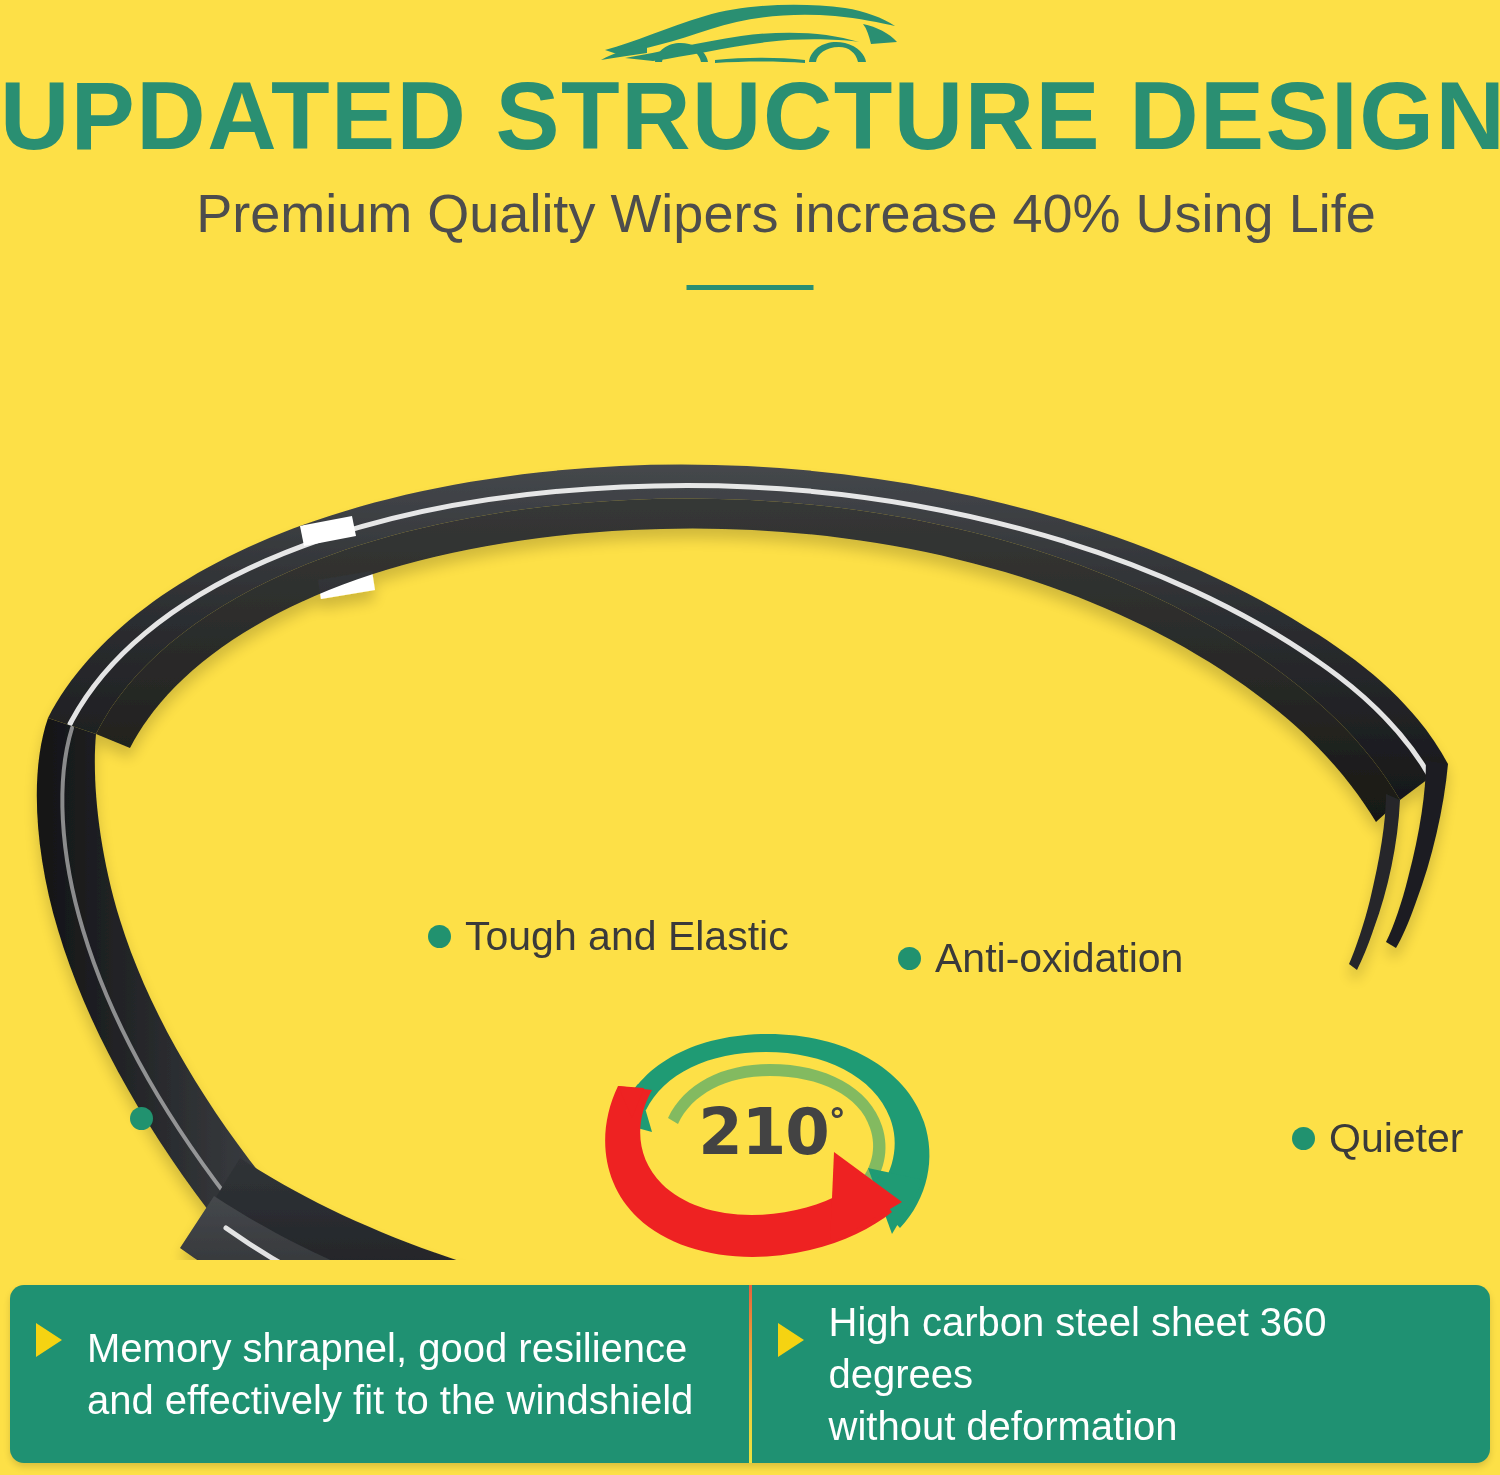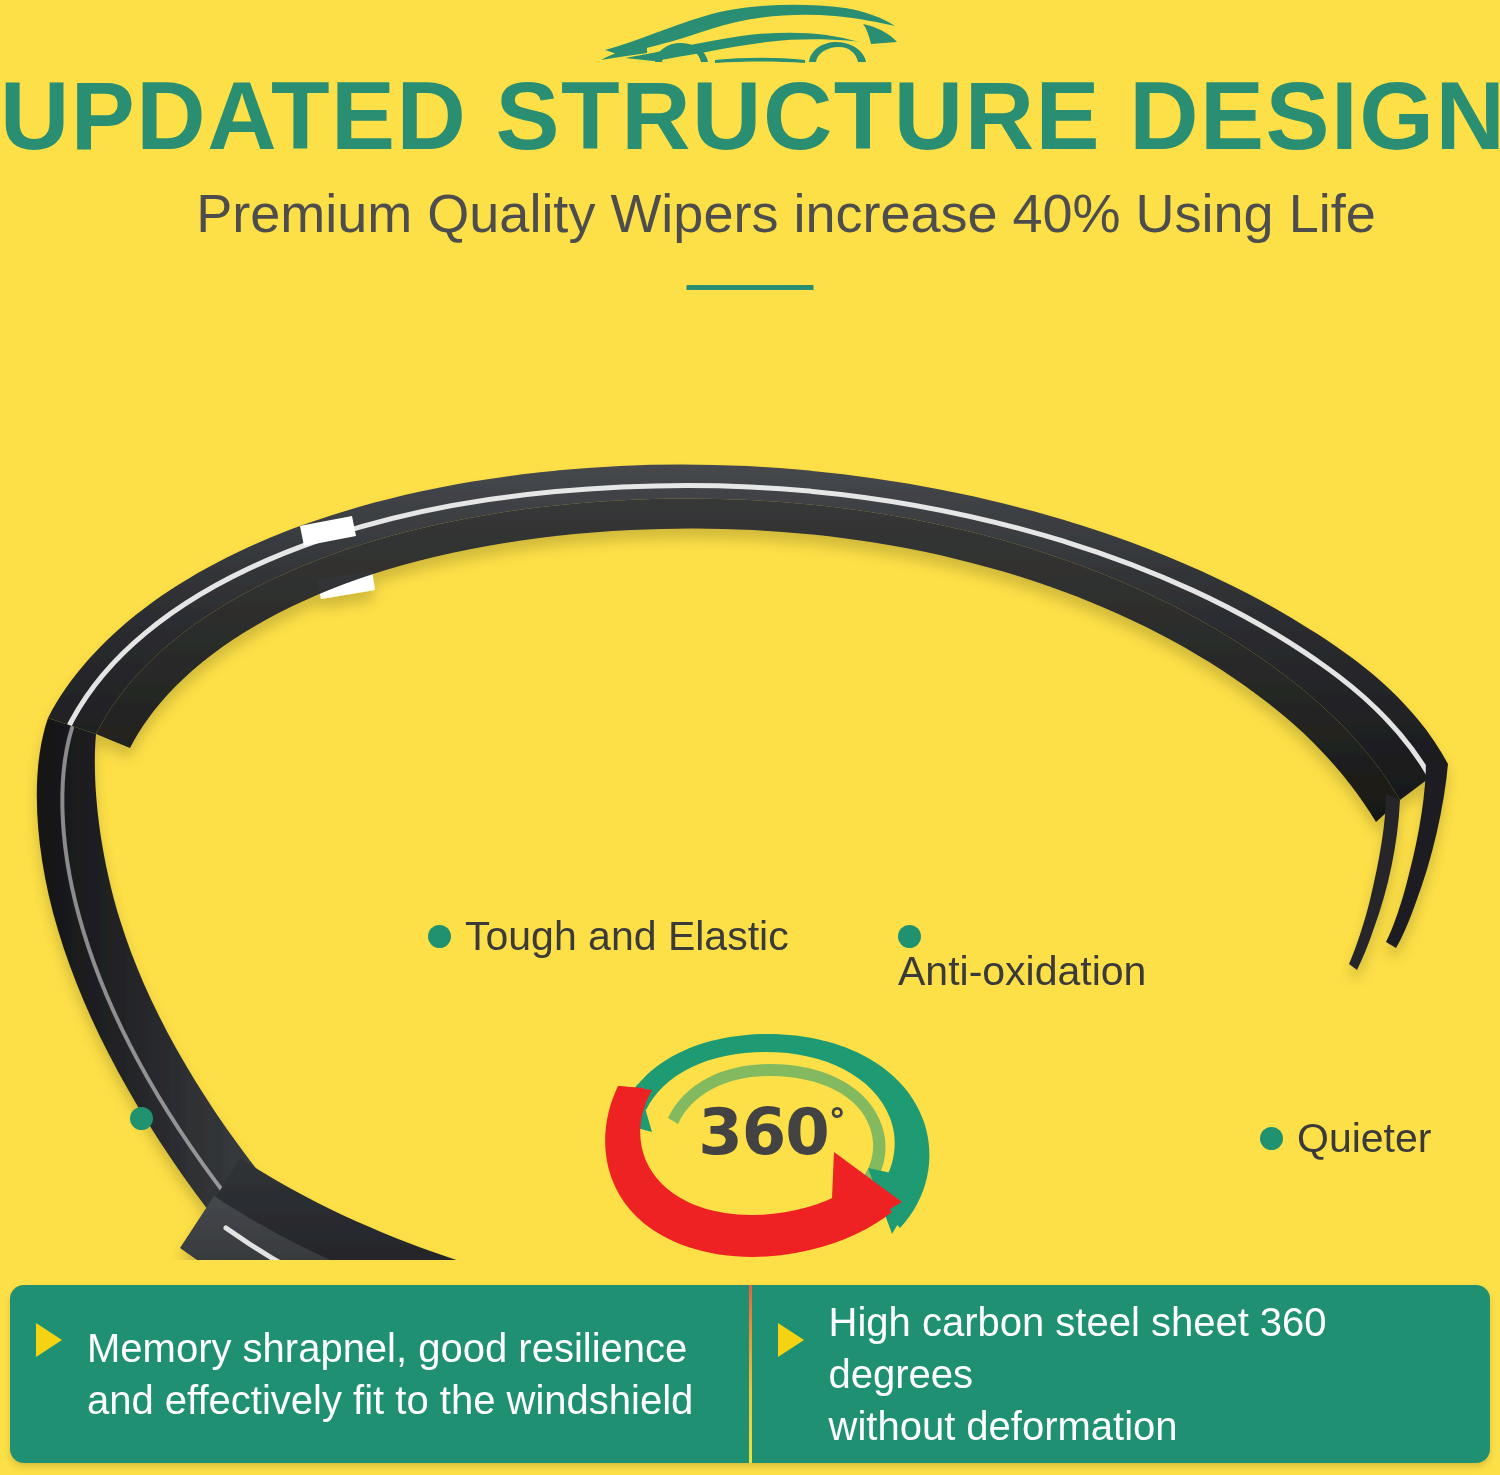--- a/index.html
+++ b/index.html
@@ -106,23 +106,23 @@
     margin-right: 14px;
   }
   .feature .ftext {
     font-family: "Liberation Sans Narrow", "Liberation Sans", sans-serif;
     font-size: 41px;
     line-height: 46px;
     color: #3a3a3a;
     font-weight: 400;
   }
   #feature-tough   { left: 428px; top: 583px; }
-  #feature-anti    { left: 898px; top: 583px; flex-direction: column; }
+  #feature-anti    { left: 898px; top: 605px; }
   #feature-high    { left: 130px; top: 765px; }
-  #feature-quiet   { left: 1260px; top: 785px; }
+  #feature-quiet   { left: 1292px; top: 785px; }
 
   
   #badge-360 {
     position: absolute;
     left: 572px;
     top: 692px;
     width: 400px;
     height: 240px;
   }
   #badge-360 svg { display: block; width: 400px; height: 240px; }
@@ -396,21 +396,21 @@
                    C 276 170, 252 182, 224 188
                    C 170 200, 118 190, 90 162
                    C 64 136, 62 100, 80 68
                    Z"></path>
 
           <path d="M 262 130 L 330 180 L 258 222 Z"></path>
 
           <path d="M 46 64 L 72 66 L 60 96 Z"></path>
         </g>
       </svg>
-      <div id="badge-text"><span>360</span><span class="deg">°</span></div>
+      <div id="badge-text"><span>210</span><span class="deg">°</span></div>
     </div>
 
   </div>
 
   <div id="bottom-banner">
 
     <div class="panel">
       <span class="tri"></span>
       <span class="ptext"><span>Memory shrapnel, good resilience</span><br><span>and effectively fit to the windshield</span></span>
     </div>

